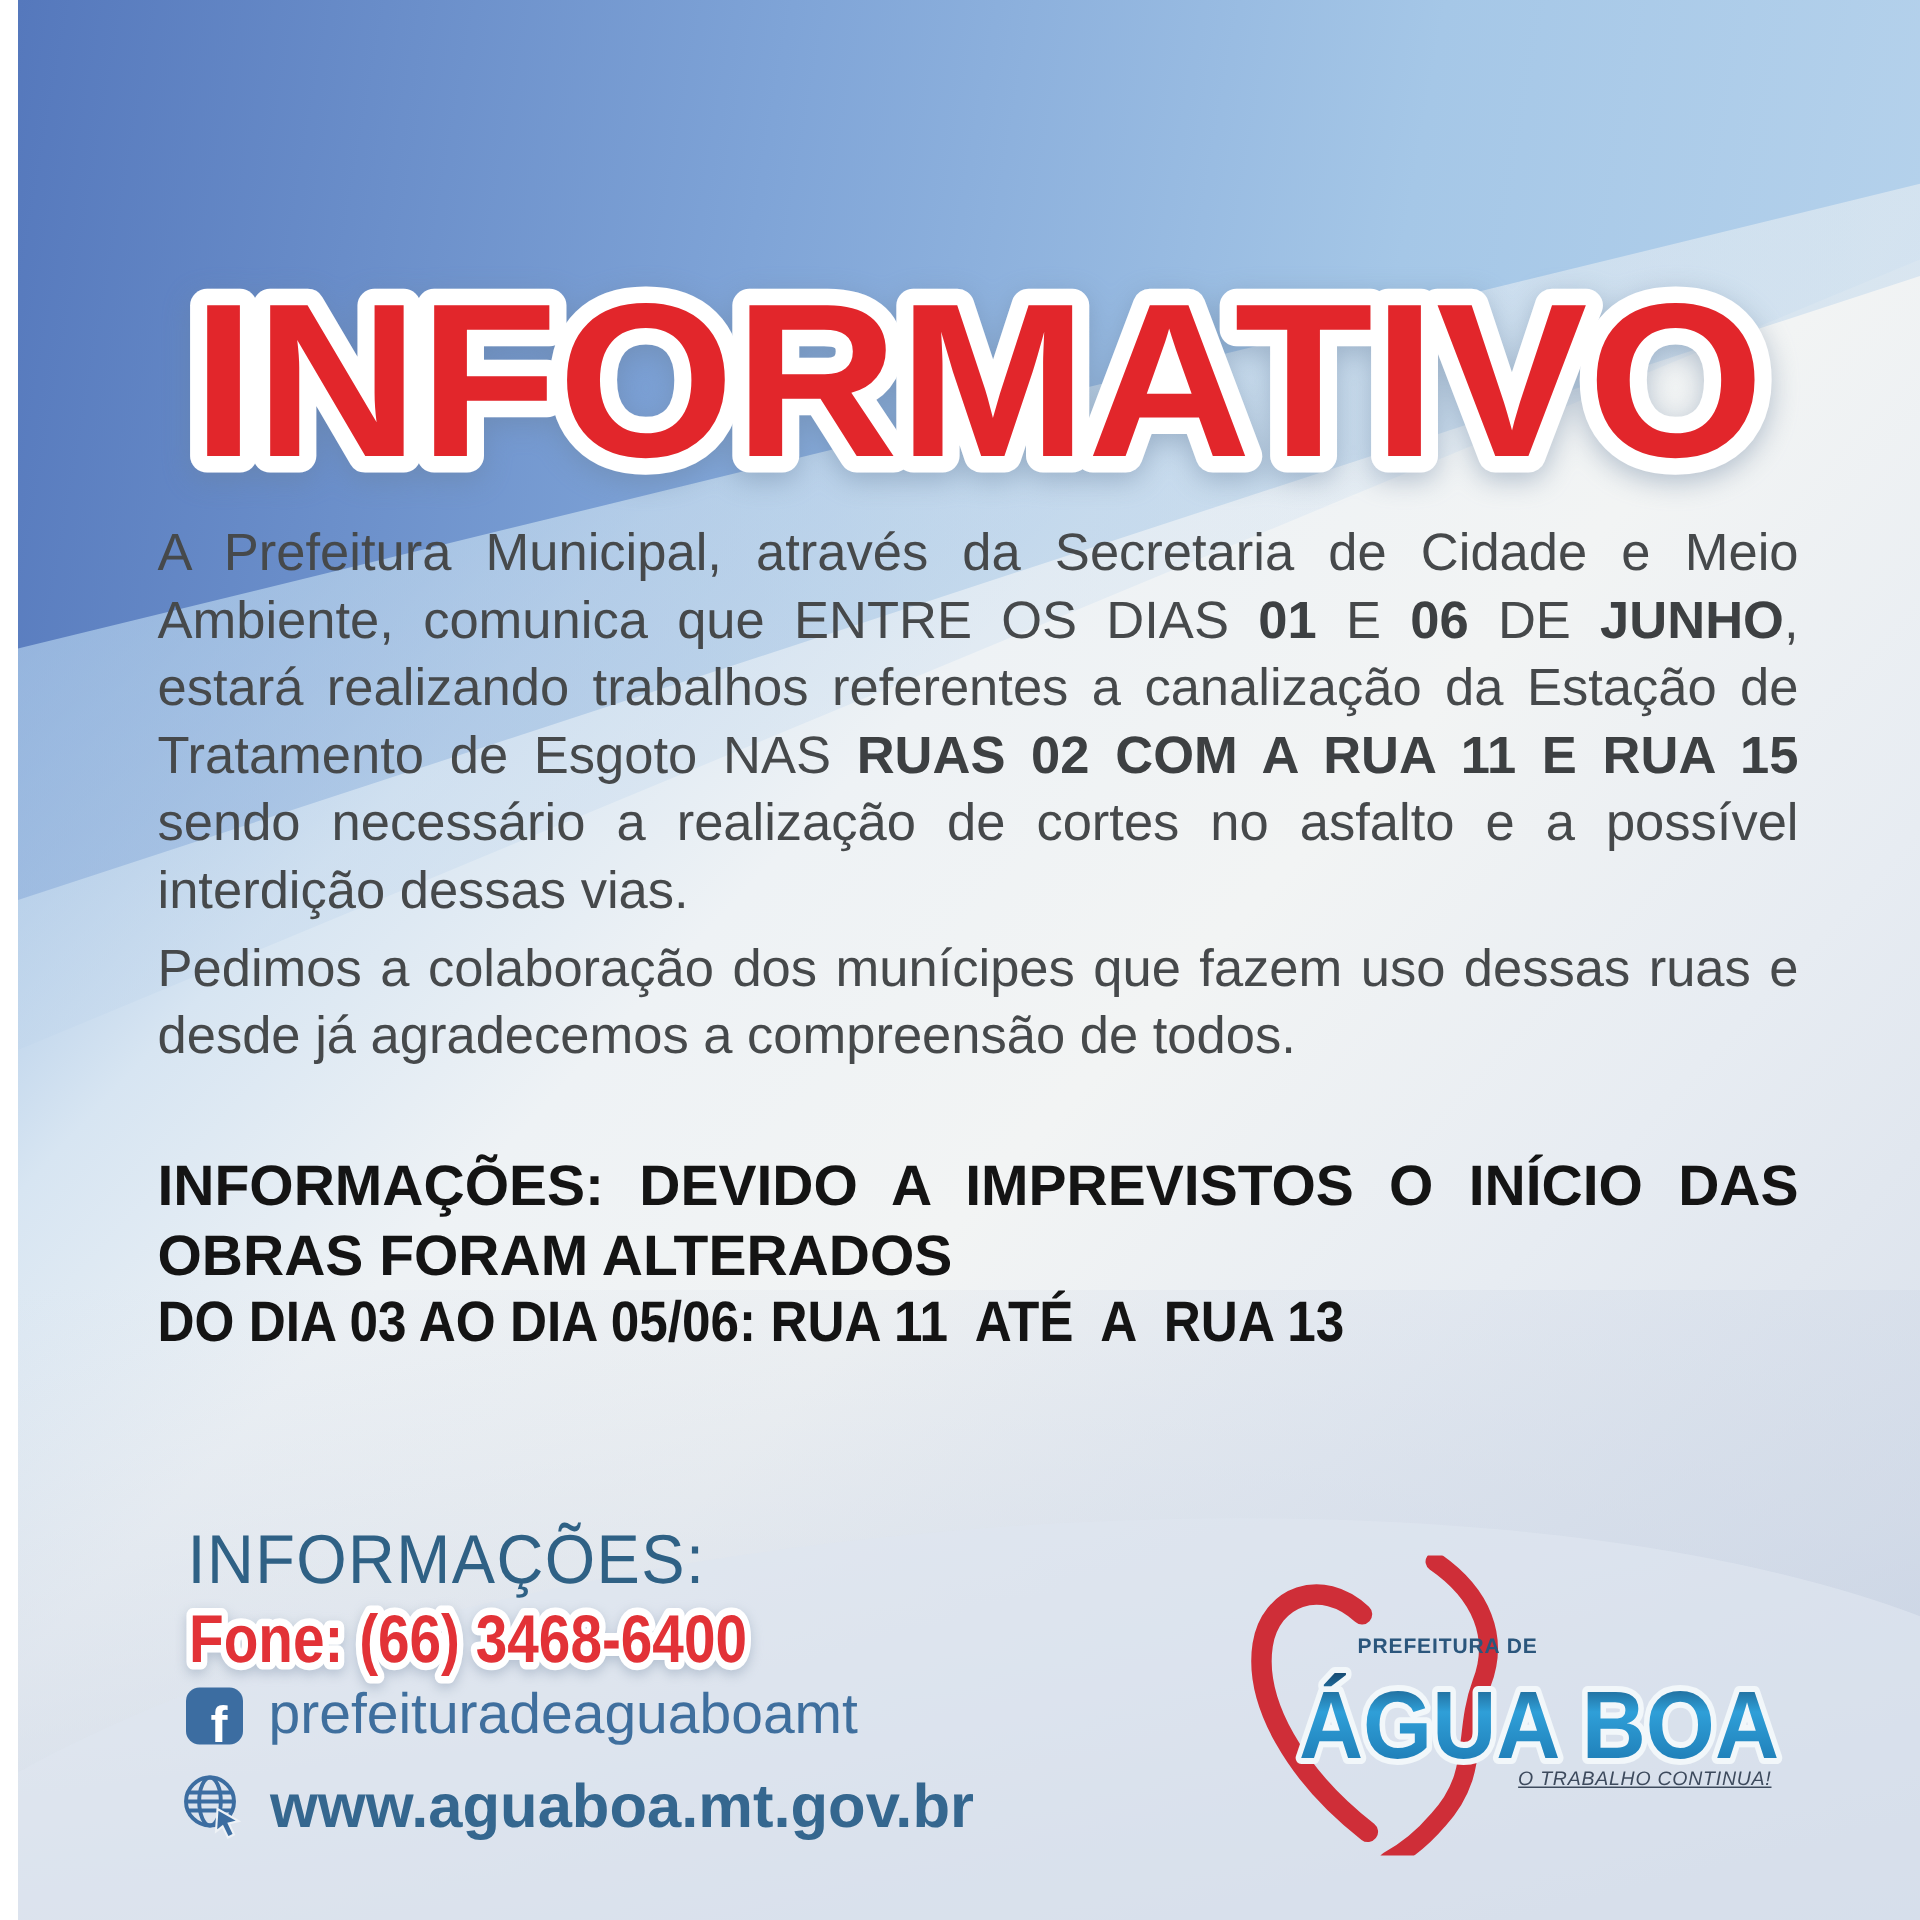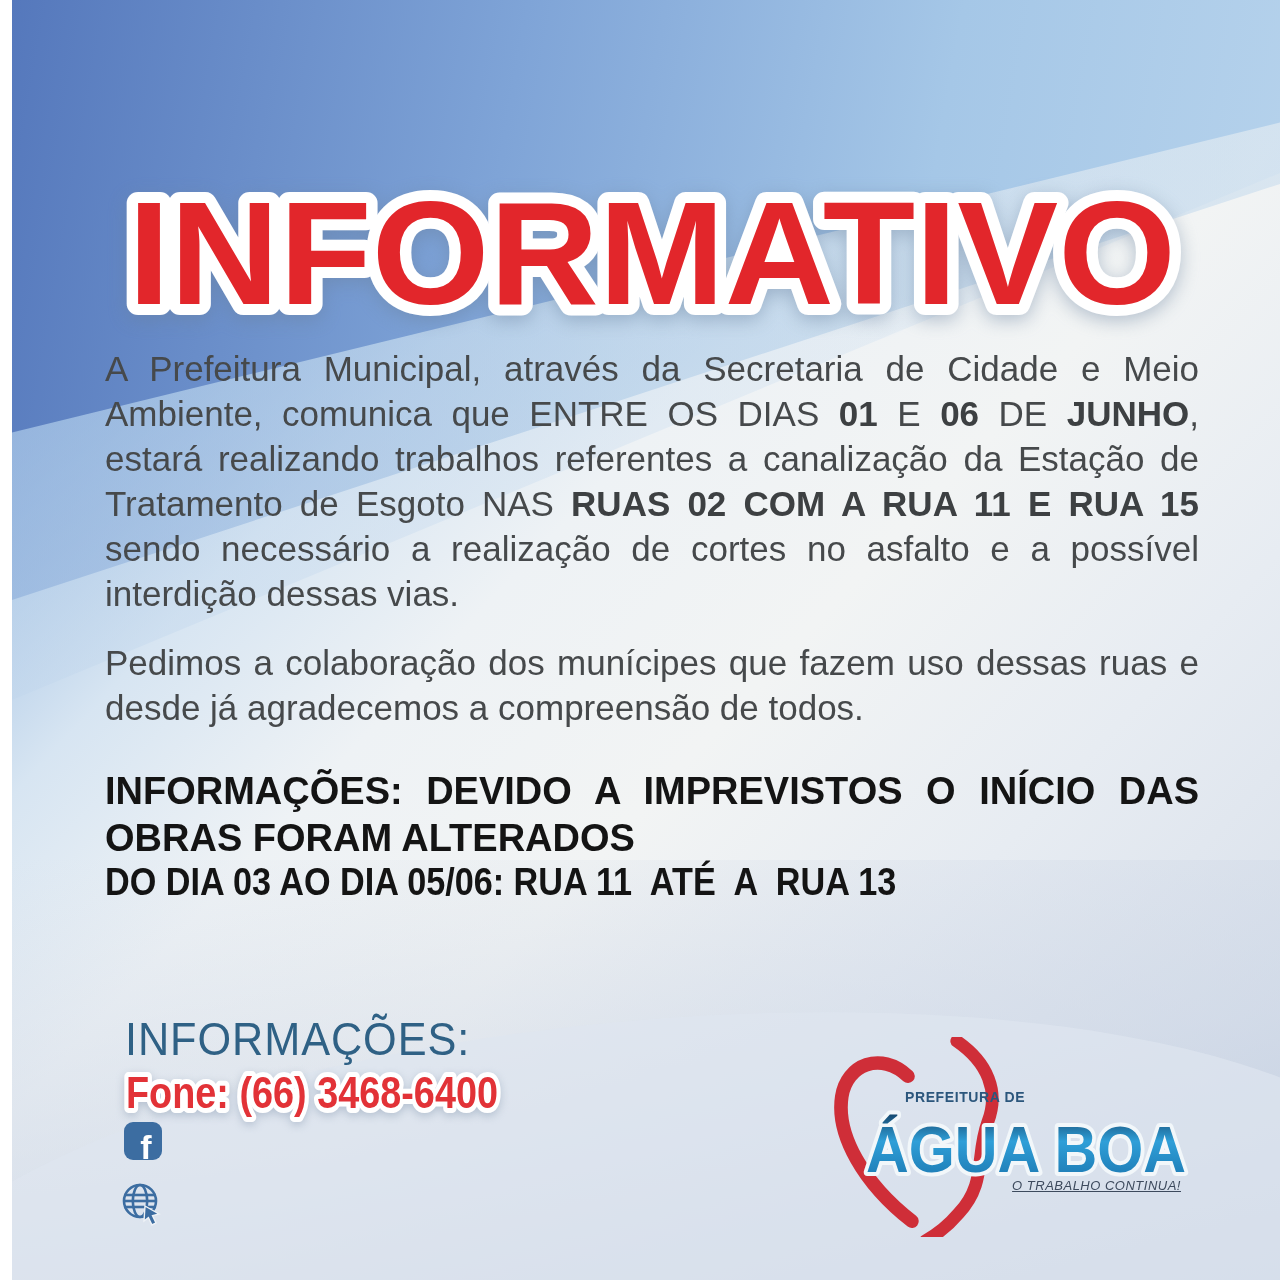--- a/index.html
+++ b/index.html
@@ -42,21 +42,21 @@
     font-family:"Liberation Sans",sans-serif;font-weight:bold;font-size:146px;
     fill:#e2262b;stroke:#ffffff;stroke-width:22px;paint-order:stroke;
     stroke-linejoin:round;stroke-linecap:round;
   }
 
   
   .body{position:absolute;left:93px;width:1094px;margin:0;color:#46494b;
     font-size:35px;line-height:45px;text-align:justify;}
   .body b{font-weight:bold;color:#3d4042;}
   .p1{top:346px;}
-  .p2{top:640px;}
+  .p2{top:623px;}
   .rat{top:768px;color:#141414;font-weight:bold;font-size:38px;line-height:47px;}
   .sched{position:absolute;left:93px;color:#141414;font-weight:bold;font-size:38px;
     line-height:45px;white-space:pre;}
   .sched-inner{display:inline-block;transform:scaleX(.9);transform-origin:left center;}
   .sched1{top:860px;}
   .sched2{top:905px;}
 
   
   .contact-heading{position:absolute;left:113px;top:1012px;color:#2f6185;
     font-size:46px;letter-spacing:1px;transform:scaleX(.94);transform-origin:left center;}
@@ -114,33 +114,35 @@
   <div class="contact-heading">INFORMAÇÕES:</div>
 
   <svg class="phone-svg" viewBox="0 0 560 70">
     <text class="phone-text" x="14" y="50" textLength="372" lengthAdjust="spacingAndGlyphs">Fone: (66) 3468-6400</text>
   </svg>
 
   <div class="row fb-row">
     <span class="fb-icon">
       <span class="fb-f">f</span>
     </span>
+    <span class="fb-text">prefeituradeaguaboamt</span>
   </div>
 
   <div class="row web-row">
     <svg class="globe" viewBox="0 0 48 48">
       <g fill="none" stroke="#3c6da1" stroke-width="2.6">
         <circle cx="22" cy="21" r="16"></circle>
         <ellipse cx="22" cy="21" rx="7.2" ry="16"></ellipse>
         <line x1="6.5" y1="15" x2="37.5" y2="15"></line>
         <line x1="6" y1="21" x2="38" y2="21"></line>
         <line x1="6.5" y1="27" x2="37.5" y2="27"></line>
       </g>
       <path d="M27 26 L41 34 L34.5 35.6 L38 43 L34 45 L30.4 37.6 L26 41 Z" fill="#3c6da1" stroke="#eef2f6" stroke-width="1.4"></path>
     </svg>
+    <span class="web-text">www.aguaboa.mt.gov.br</span>
   </div>
 
   <div class="logo">
     <svg class="heart" viewBox="0 0 190 205">
       <g fill="none" stroke="#cf2e38" stroke-linecap="round">
         <path d="M 76 40 C 48 14, 13 28, 8 61 C 2 100, 30 150, 80 189" stroke-width="14"></path>
         <path d="M 126 4 C 158 26, 170 56, 158 87 C 145 122, 157 150, 128 181 C 117 194, 105 203, 94 209" stroke-width="13"></path>
       </g>
     </svg>
     <div class="logo-small">PREFEITURA DE</div>

